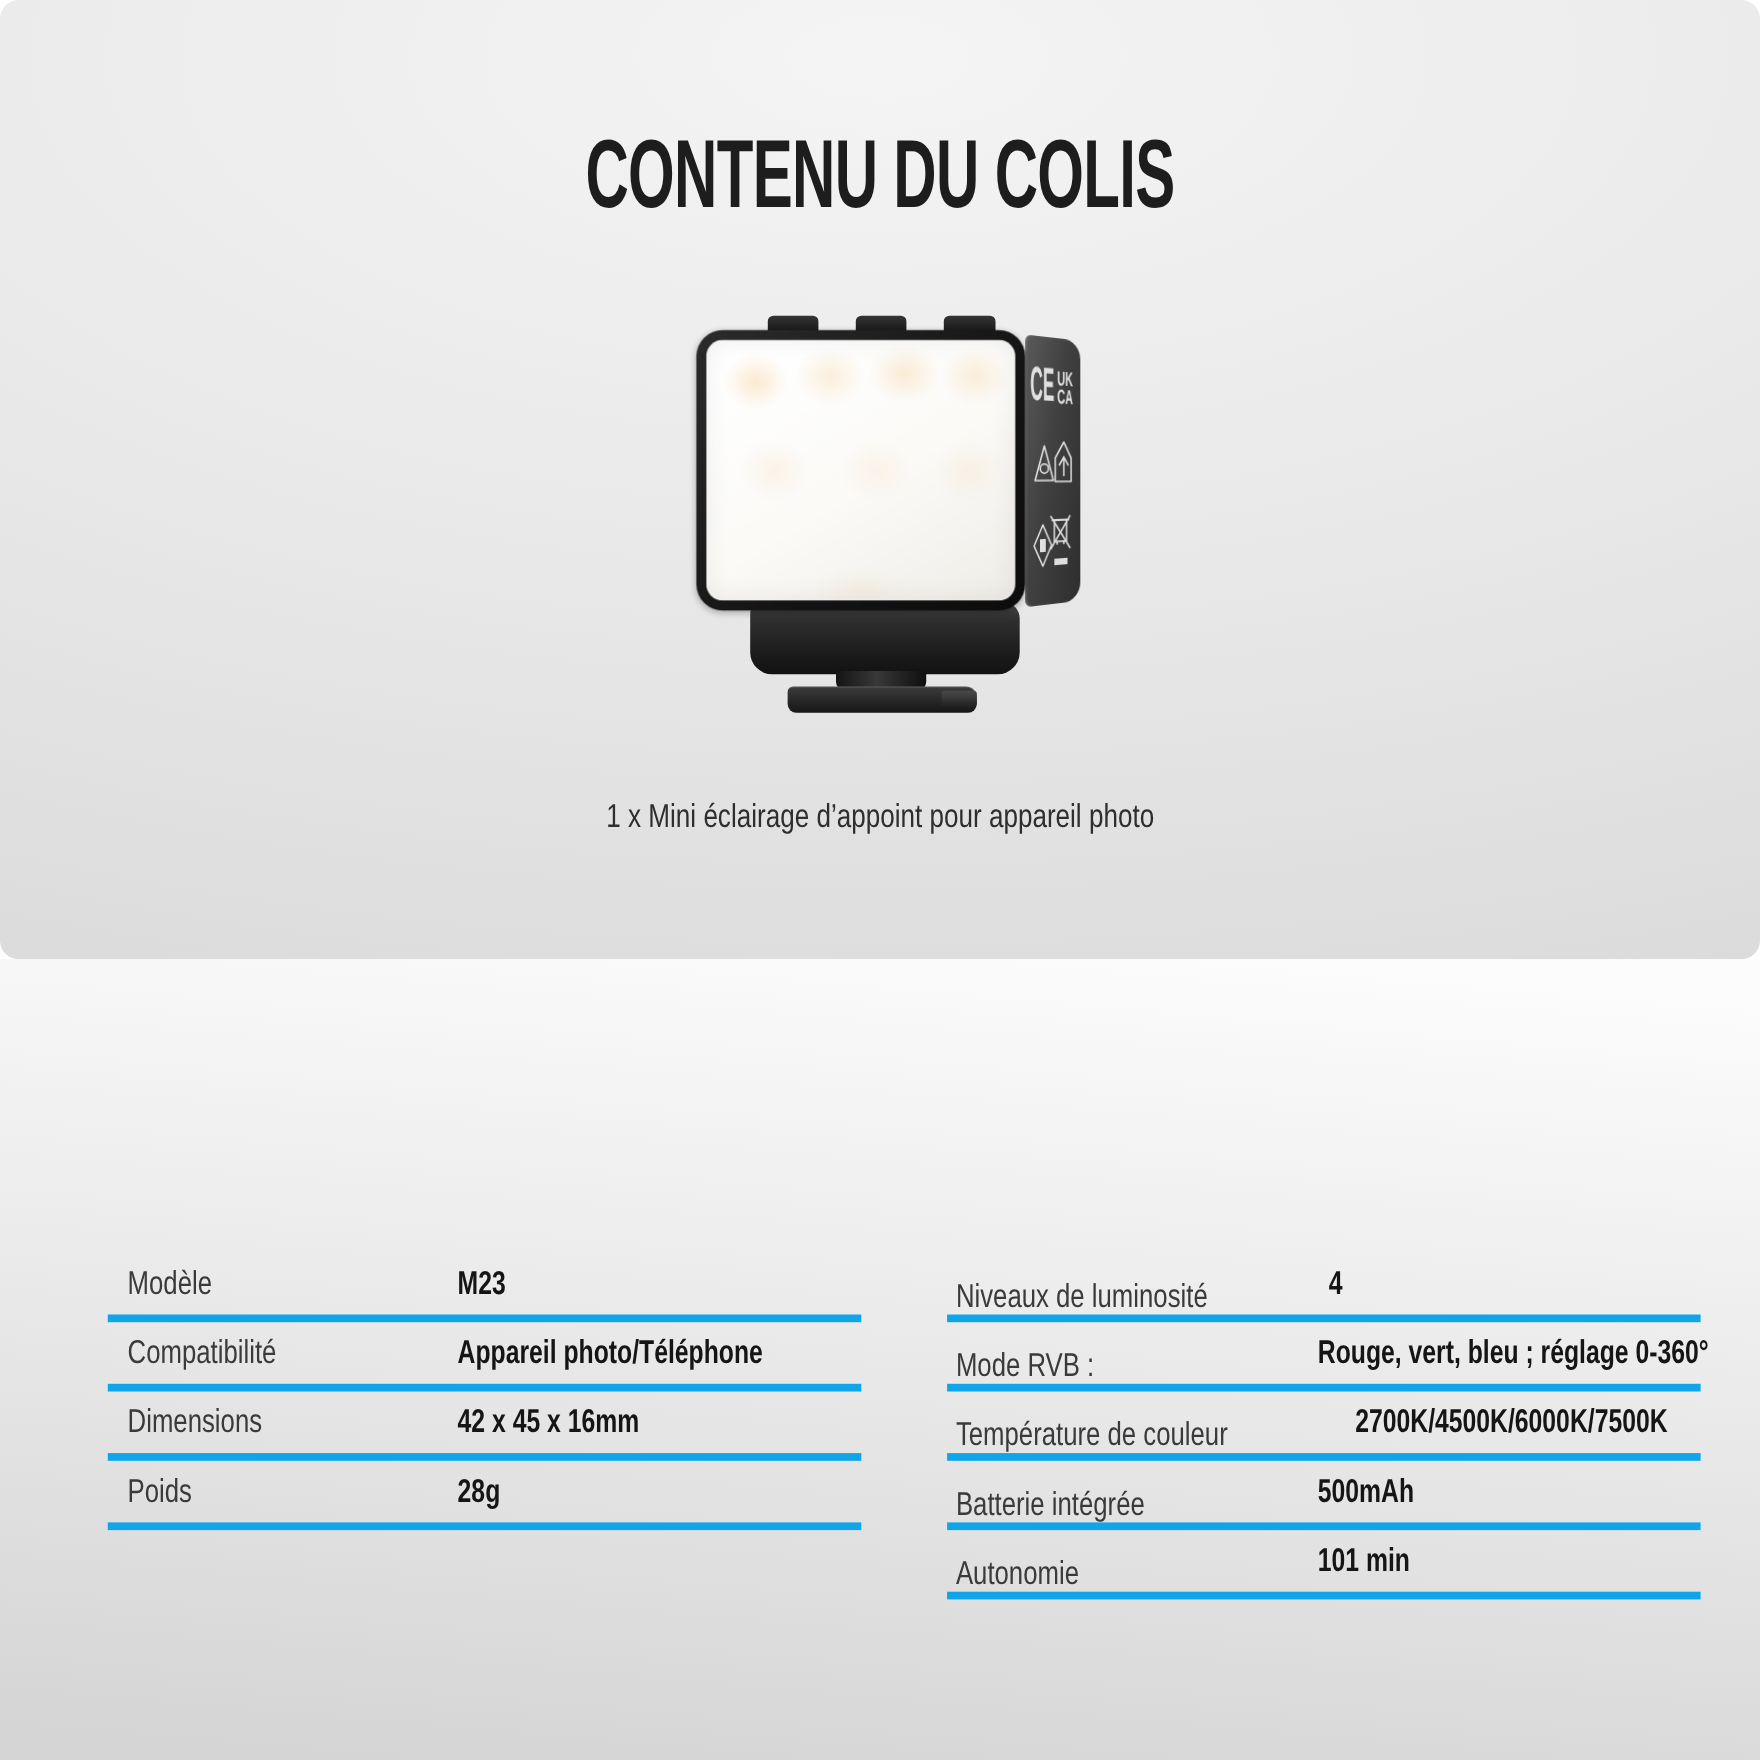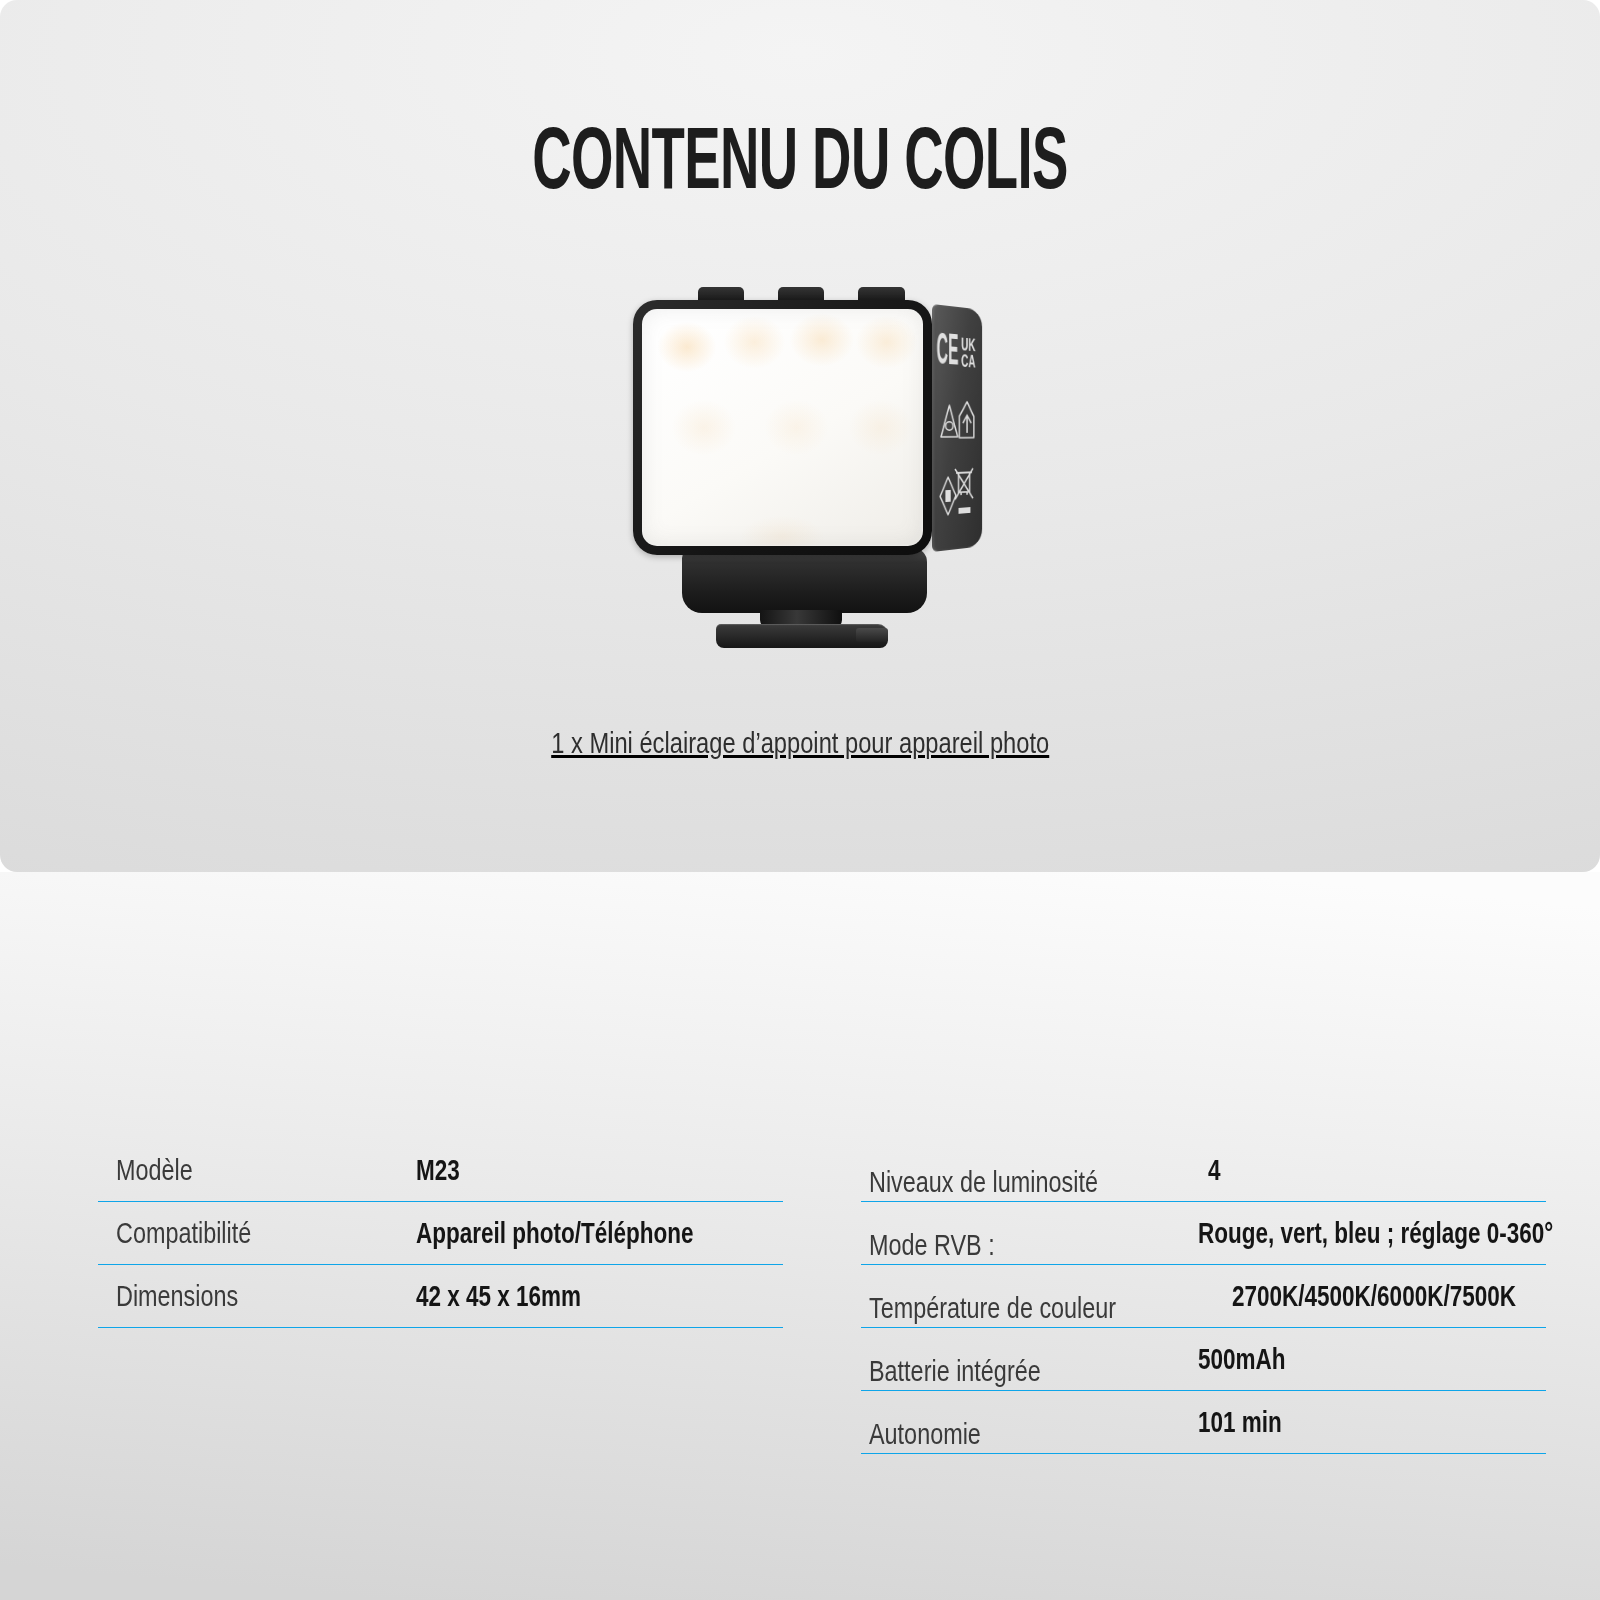--- a/index.html
+++ b/index.html
@@ -11,29 +11,29 @@
            background:radial-gradient(140% 115% at 50% 6%, #f4f4f4 0%, #e9e9e9 45%, #d8d8d8 100%);border-radius:17px;}
   .sec-bottom{position:absolute;left:0;top:872px;width:1600px;height:728px;
            background:linear-gradient(185deg,#fcfcfc 4%,#ebebeb 45%,#d5d5d5 96%);}
 
   
   .h-wrap{position:absolute;left:0;right:0;display:flex;align-items:center;justify-content:center;}
   .h1w{top:108px;height:100px;}
   .big-h{font-size:88px;font-weight:700;color:#1d1d1d;line-height:1;letter-spacing:-1px;
          display:inline-block;transform:scaleX(0.62);transform-origin:50% 50%;white-space:nowrap;}
   .cap-wrap{position:absolute;left:0;right:0;top:713px;height:60px;
-            display:flex;align-items:center;justify-content:center;text-decoration:underline;}
+            display:flex;align-items:center;justify-content:center;}
   .cap-text{font-size:30px;color:#2e2e2e;display:inline-block;transform:scaleX(0.79);
             transform-origin:50% 50%;white-space:nowrap;}
 
   
   .spec-col{position:absolute;top:1139px;width:685px;}
   .spec-col.left{left:98px;}
   .spec-col.right{left:861px;}
-  .spec-row{display:flex;align-items:center;height:63px;border-bottom:1px solid #0ea5e9;box-sizing:border-box;}
+  .spec-row{display:flex;align-items:center;height:63px;border-bottom:7px solid #0ea5e9;box-sizing:border-box;}
   .spec-col.left  .spec-row{padding-left:18px;}
   .spec-col.right .spec-row{padding-left:8px;}
   .spec-label{flex:0 0 254px;}
   .spec-col.right .spec-label{flex:0 0 283px;margin-top:24px;}
   .spec-value{flex:1 1 auto;margin-left:46px;}
   .cond{display:inline-block;transform:scaleX(0.78);transform-origin:0 50%;white-space:nowrap;}
   .spec-label .cond{font-size:30px;color:#3a3a3a;}
   .spec-value .cond{font-size:30px;font-weight:700;color:#151515;transform:scaleX(0.75);}
 
   
@@ -138,20 +138,24 @@
       <span class="spec-value"><span class="cond">M23</span></span>
     </div>
     <div class="spec-row">
       <span class="spec-label"><span class="cond">Compatibilité</span></span>
       <span class="spec-value"><span class="cond">Appareil photo/Téléphone</span></span>
     </div>
     <div class="spec-row">
       <span class="spec-label"><span class="cond">Dimensions</span></span>
       <span class="spec-value"><span class="cond">42 x 45 x 16mm</span></span>
     </div>
+    <div class="spec-row">
+      <span class="spec-label"><span class="cond">Poids</span></span>
+      <span class="spec-value"><span class="cond">28g</span></span>
+    </div>
   </div>
 
   <div class="spec-col right">
     <div class="spec-row">
       <span class="spec-label"><span class="cond">Niveaux de luminosité</span></span>
       <span class="spec-value"><span class="cond">4</span></span>
     </div>
     <div class="spec-row">
       <span class="spec-label"><span class="cond">Mode RVB :</span></span>
       <span class="spec-value"><span class="cond">Rouge, vert, bleu ; réglage 0-360°</span></span>

